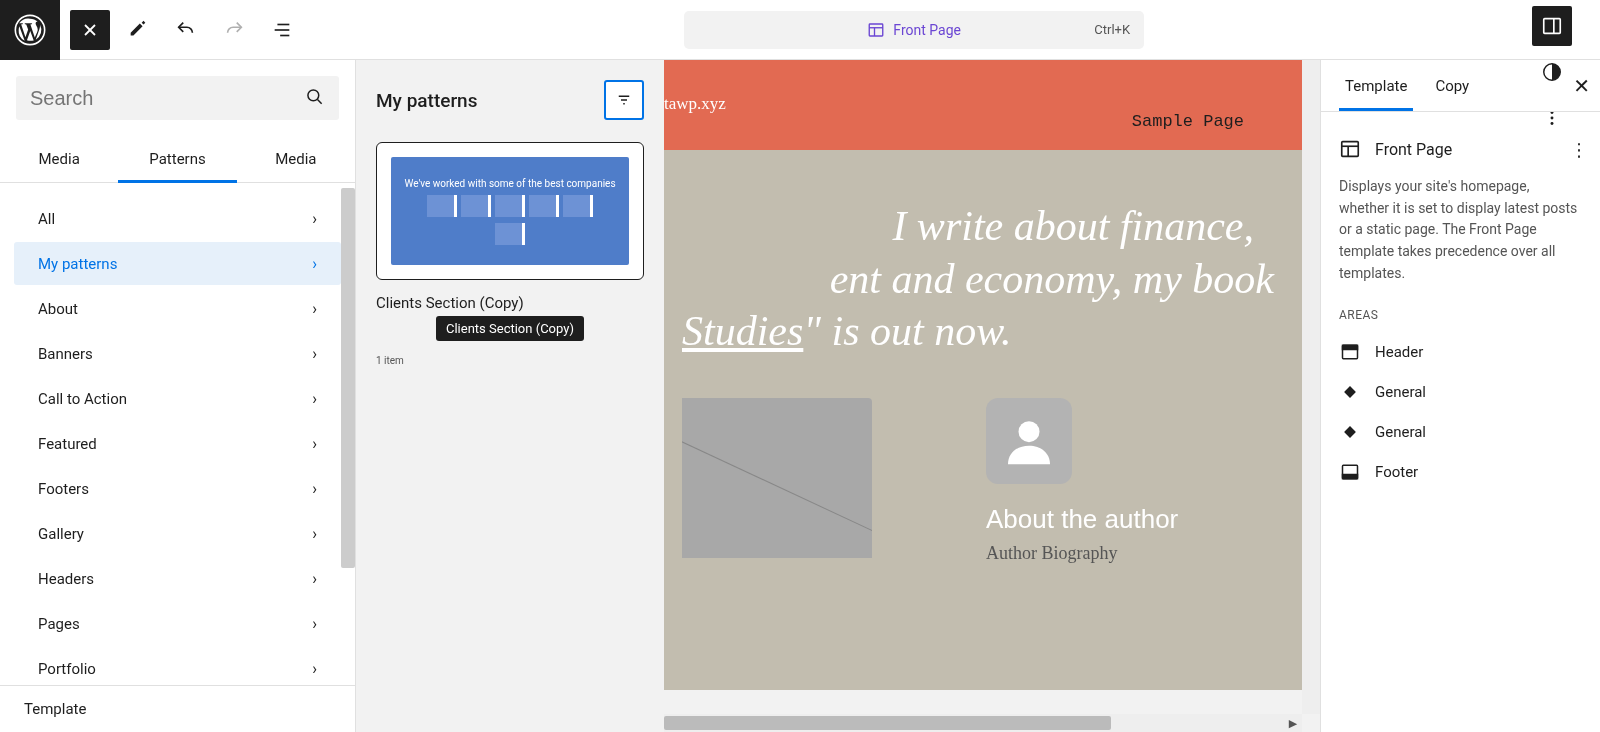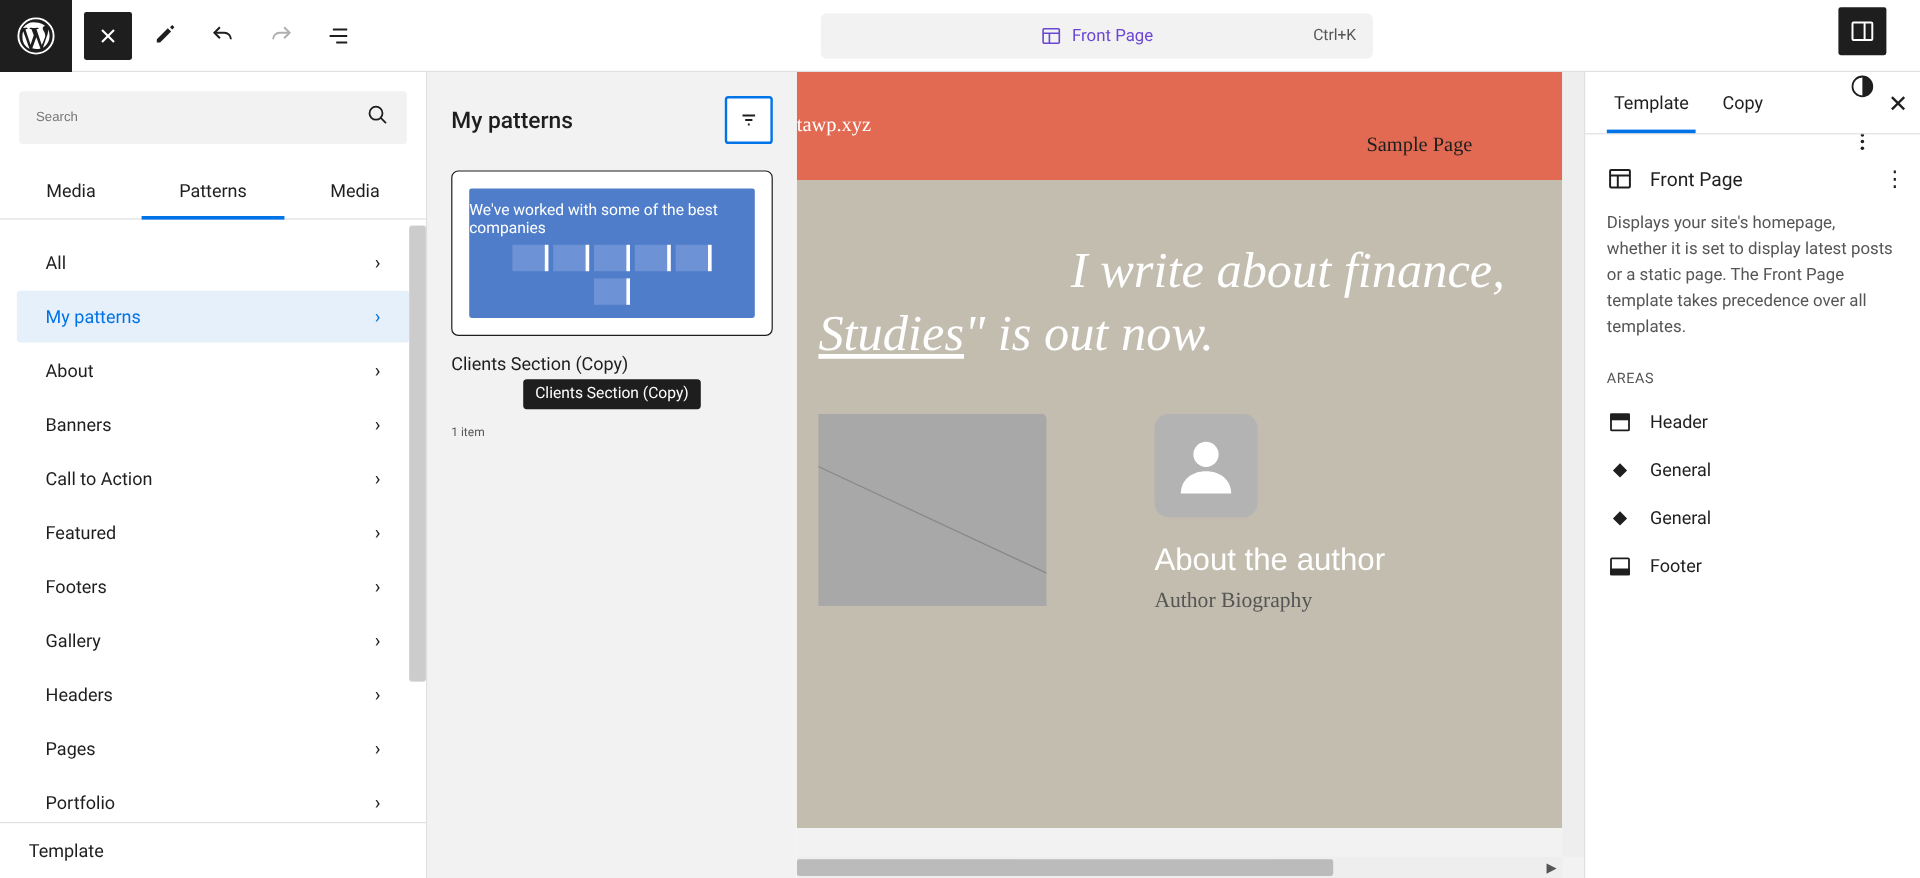--- a/index.html
+++ b/index.html
@@ -22,53 +22,53 @@
   .btn-saved { background: #0073e6; color: #fff; border: none; padding: 8px 16px; border-radius: 3px; font-size: 14px; }
   .btn-icon.settings-panel { background: #1e1e1e; color: #fff; }
   
   
   .main { display: flex; height: calc(732px - 60px); }
   
   
   .inserter { width: 356px; border-right: 1px solid #e0e0e0; display: flex; flex-direction: column; position: relative; }
   .search-row { padding: 16px; }
   .search-box { display: flex; align-items: center; background: #f2f2f2; border-radius: 3px; height: 44px; padding: 0 14px; }
-  .search-box input { flex: 1; border: none; background: transparent; font-size: 11px; outline: none; }
+  .search-box input { flex: 1; border: none; background: transparent; font-size: 20px; outline: none; }
   .search-box .sicon { color: #1e1e1e; }
   .tabs { display: flex; border-bottom: 1px solid #e0e0e0; }
   .tab { flex: 1; text-align: center; padding: 14px 0; font-size: 15px; cursor: pointer; position: relative; }
   .tab.active::after { content: ""; position: absolute; left: 0; right: 0; bottom: -1px; height: 3px; background: #0073e6; }
   .cat-list { flex: 1; overflow-y: auto; padding: 14px 0; }
   .cat-item { display: flex; align-items: center; justify-content: space-between; padding: 12px 24px; font-size: 15px; cursor: pointer; border-radius: 3px; margin: 0 14px 2px; }
   .cat-item.active { background: #e6f0fa; color: #0073e6; }
   .cat-item .chev { color: #1e1e1e; font-size: 16px; }
   .cat-item.active .chev { color: #0073e6; }
   .inserter-scrollbar { position: absolute; right: 0; top: 128px; width: 14px; height: 380px; background: #ccc; border-radius: 2px; }
   .bottom-label { border-top: 1px solid #e0e0e0; padding: 14px 24px; font-size: 15px; }
   
   
   .patterns-panel { width: 308px; background: #f2f2f2; display: flex; flex-direction: column; padding: 20px; }
   .pp-header { display: flex; align-items: center; justify-content: space-between; margin-bottom: 22px; }
   .pp-header h2 { font-size: 19px; font-weight: 500; }
   .pp-filter { width: 40px; height: 40px; border: 2px solid #0073e6; border-radius: 3px; display: flex; align-items: center; justify-content: center; background: #fff; cursor: pointer; }
   .pattern-card { border: 1.5px solid #1e1e1e; border-radius: 6px; padding: 14px; background: #fff; cursor: pointer; }
   .pattern-preview { background: #4f7dc9; height: 108px; border-radius: 2px; display: flex; flex-direction: column; align-items: center; justify-content: center; gap: 6px; }
-  .pattern-preview .pp-text { color: #fff; font-size: 13px; }
+  .pattern-preview .pp-text { color: #fff; font-size: 10px; }
   .pp-boxes { display: flex; gap: 4px; }
   .pp-box { width: 30px; height: 22px; background: #6d92d5; border-right: 3px solid #fff; }
   .pattern-name { margin-top: 14px; font-size: 15px; }
   .tooltip { display: inline-block; background: #1e1e1e; color: #fff; padding: 5px 10px; border-radius: 3px; font-size: 13px; margin-top: 4px; margin-left: 60px; }
   .item-count { margin-top: 14px; color: #555; font-size: 10px; }
   
   
   .canvas-wrap { flex: 1; background: #f2f2f2; position: relative; overflow: hidden; }
   .canvas-inner { position: absolute; left: 0; top: 0; bottom: 18px; width: calc(100% - 18px); overflow: hidden; }
   .site-header { background: #e26a52; height: 90px; display: flex; align-items: center; justify-content: flex-end; padding: 0 28px; color: #fff; font-family: Georgia, serif; font-size: 17px; }
   .site-header .url { position: absolute; left: 0px; top: 34px; color: #fff; font-size: 17px; }
-  .site-header .sample-link { position: absolute; right: 75px; color: #1e1e1e; font-family: Liberation Serif, serif; margin-top: 32px; }
+  .site-header .sample-link { position: absolute; right: 58px; color: #1e1e1e; font-family: Liberation Mono, monospace; margin-top: 32px; }
   .hero { background: #c2bdaf; min-height: 540px; padding: 50px 18px; color: #fff; font-family: Georgia, serif; }
   .hero-text { font-style: italic; font-size: 42px; line-height: 1.25; margin-bottom: 30px; }
   .hero-text .underline { text-decoration: underline; font-style: italic; }
   .about-author { display: flex; gap: 30px; margin-top: 40px; align-items: flex-start; }
   .avatar-box { width: 86px; height: 86px; background: #b3b3b3; border-radius: 12px; display: flex; align-items: center; justify-content: center; }
   .about-heading { font-size: 26px; color: #fff; margin-top: 20px; font-style: normal; font-family: Arial, sans-serif; }
   .author-bio { color: #555; margin-top: 8px; font-family: Georgia, serif; font-size: 18px; }
   .img-placeholder { width: 190px; height: 160px; background: #a8a8a8; border-top-right-radius: 4px; position: relative; overflow: hidden; }
   .img-placeholder::before { content: ""; position: absolute; width: 300px; height: 1px; background: #888; top: 90px; left: -50px; transform: rotate(25deg); }
   .hscroll { position: absolute; bottom: 0; left: 0; right: 18px; height: 18px; background: #eee; }
@@ -278,25 +278,26 @@
 
   <div class="canvas-wrap">
     <div class="canvas-inner">
       <div class="site-header">
         <span class="url">tawp.xyz</span>
         <span class="sample-link">Sample Page</span>
       </div>
       <div class="hero">
         <div class="hero-text">
           <div style="text-align:right; padding-right:30px;">I write about finance,</div>
+          <div style="text-align:right; padding-right:10px;">ent and economy, my book</div>
           <div style="text-align:left; padding-left:0px;"><span class="underline">Studies</span><span>" is out now.</span></div>
         </div>
         <div class="about-author">
           <div class="img-placeholder"></div>
-          <div style="margin-left:60px;">
+          <div style="margin-left:84px;">
             <div class="avatar-box">
               <svg width="56" height="56" viewBox="0 0 24 24" fill="#fff">
                   <circle cx="12" cy="8" r="4.5"></circle>
                   <path d="M3 22c0-5 4-8 9-8s9 3 9 8z"></path>
                 </svg>
             </div>
             <div class="about-heading">About the author</div>
             <div class="author-bio">Author Biography</div>
           </div>
         </div>

